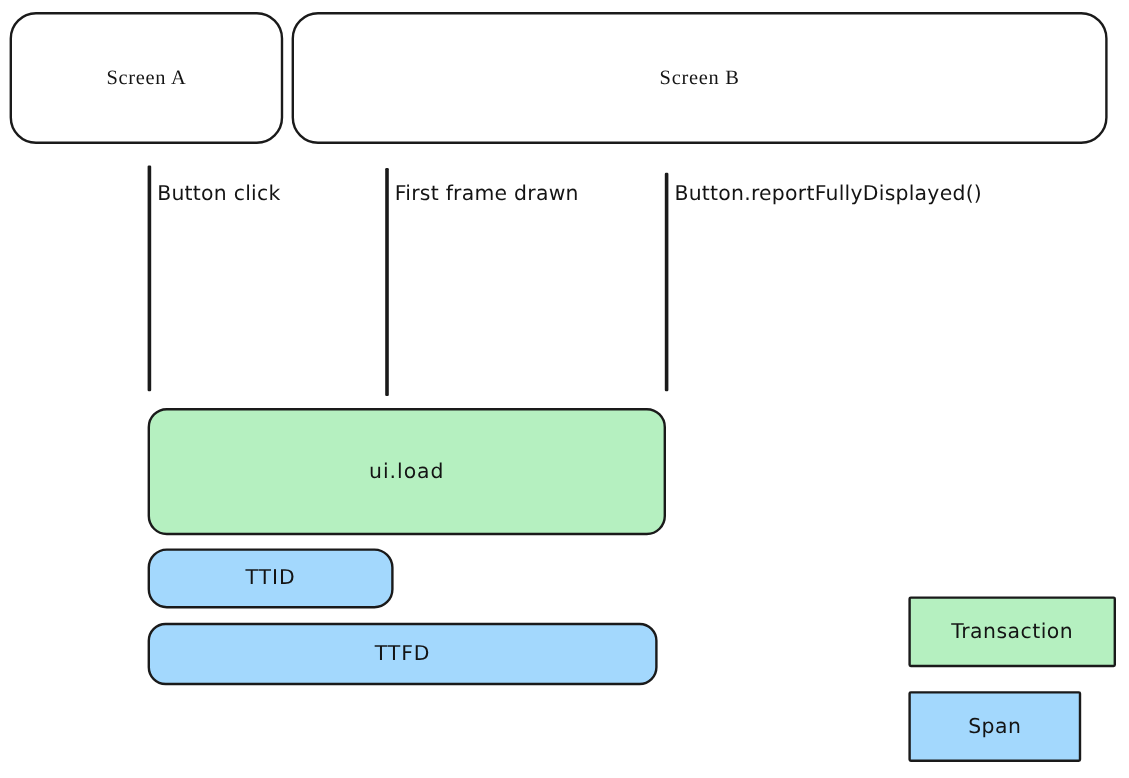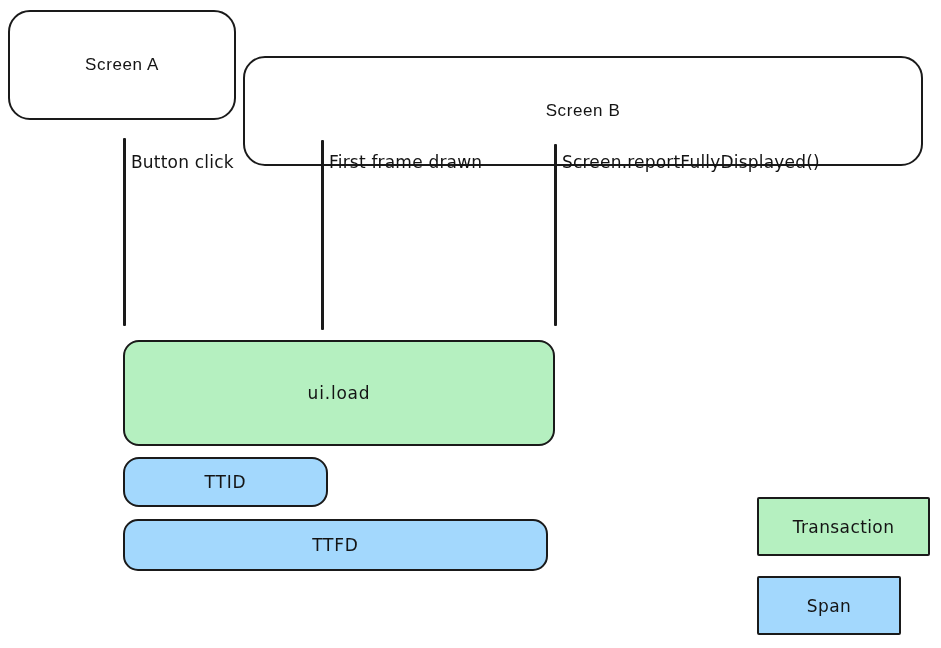--- a/index.html
+++ b/index.html
@@ -33,21 +33,21 @@
     justify-content: center;
   }
 
   
   .screen-box {
     border: 2.6px solid #1a1a1a;
     border-radius: 22px;
     background: #ffffff;
   }
   .screen-label {
-    font-family: Liberation Sans, sans-serif;
+    font-family: Liberation Serif, serif;
     font-size: 17px;
     letter-spacing: 0.6px;
     color: #141414;
     white-space: nowrap;
   }
 
   
   .tick-line {
     position: absolute;
     width: 2.6px;
@@ -93,32 +93,32 @@
 </style>
 </head>
 <body>
 
 <div id="canvas">
 
   <div class="node screen-box" style="left:8px; top:10px; width:228px; height:110px;">
     <span class="screen-label">Screen A</span>
   </div>
 
-  <div class="node screen-box" style="left:243px; top:10px; width:680px; height:110px;margin-top:46px;">
+  <div class="node screen-box" style="left:243px; top:10px; width:680px; height:110px;">
     <span class="screen-label">Screen B</span>
   </div>
 
   <div class="tick-line" style="left:123px; top:138px; height:188px;"></div>
   <div class="tick-label" style="left:131px; top:152px;">Button click</div>
 
   <div class="tick-line" style="left:321px; top:140px; height:190px;"></div>
   <div class="tick-label" style="left:329px; top:152px;">First frame drawn</div>
 
   <div class="tick-line" style="left:554px; top:144px; height:182px;"></div>
-  <div class="tick-label" style="left:562px; top:152px;">Screen.reportFullyDisplayed()</div>
+  <div class="tick-label" style="left:562px; top:152px;">Button.reportFullyDisplayed()</div>
 
   <div class="node bar bar-span" style="left:123px; top:457px; width:205px; height:50px;">
     <span class="bar-label">TTID</span>
   </div>
 
   <div class="node bar bar-transaction" style="left:123px; top:340px; width:432px; height:106px;">
     <span class="bar-label">ui.load</span>
   </div>
 
   <div class="node bar bar-span" style="left:123px; top:519px; width:425px; height:52px;border-radius:15px;">

